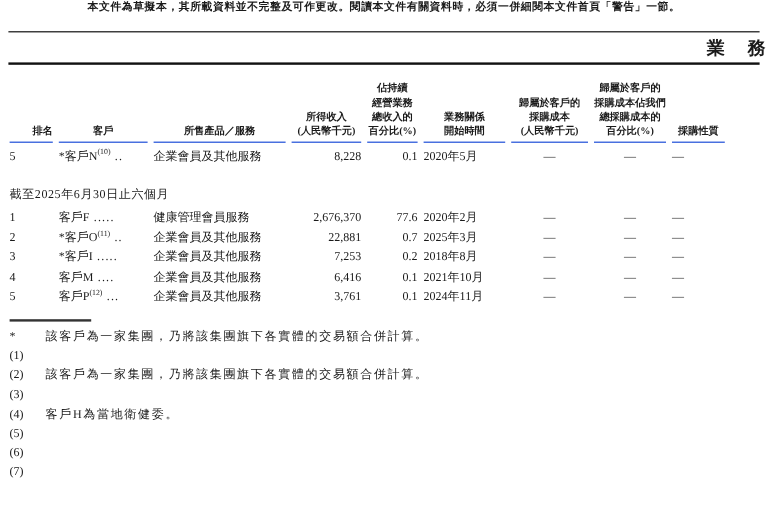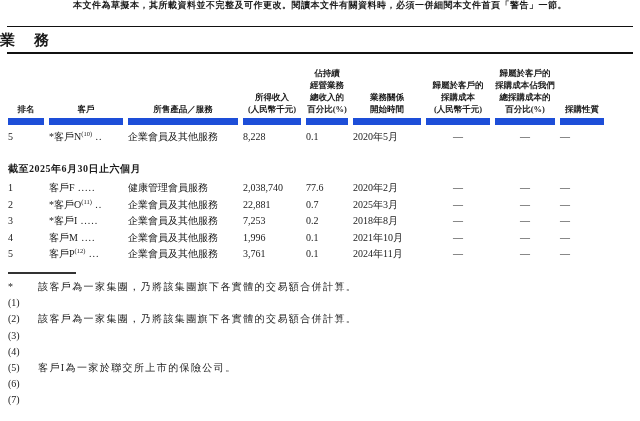--- a/index.html
+++ b/index.html
@@ -16,55 +16,55 @@
     text-align: center;
     font-size: 9px; font-weight: bold;
     letter-spacing: 0.5px;
     white-space: nowrap;
     overflow: hidden;
   }
   .rule { margin: 0 7px; background: #111; }
   .rule.thin  { height: 1px; margin-top: 14px; }
   .rule.thick { height: 2px; margin-top: 2px; }
   .title {
-    text-align: left;
+    text-align: right;
     font-size: 15px; font-weight: bold;
     letter-spacing: 2px;
     margin-top: 4px;
   }
 
   table.main {
     border-collapse: separate;
     border-spacing: 5px 0;
     margin-left: 3px;
     margin-top: 14px;
     table-layout: fixed;
   }
   table.main th {
     vertical-align: bottom;
     font-size: 8.5px; font-weight: bold;
     line-height: 1.4;
     white-space: pre-line;
-    border-bottom: 7px solid #1d4ed8;
+    border-bottom: 1px solid #1d4ed8;
     padding-bottom: 2px;
     text-align: center;
   }
-  table.main th.al { text-align: center; }
+  table.main th.al { text-align: right; }
   table.main td {
     font-size: 10px;
     line-height: 13px;
     padding-top: 3.5px;
     white-space: nowrap;
   }
   td.lft { text-align: left; }
-  td.num { }
+  td.num { text-align: right; }
   td.ctr { text-align: center; }
   tr.prev td { padding-top: 5px; padding-bottom: 2px; }
   tr.section td {
-    font-weight: bold;
+    font-weight: normal;
     font-size: 10px;
     letter-spacing: 0.5px;
     padding-top: 17px;
     padding-bottom: 3px;
     white-space: nowrap;
   }
   sup { font-size: 6.5px; vertical-align: super; line-height: 0; }
   .dots { letter-spacing: 1px; }
 
   .fn-divider {
@@ -134,21 +134,21 @@
         <td class="lft">—</td>
       </tr>
       <tr class="section">
         <td colspan="9">截至2025年6月30日止六個月</td>
       </tr>
 
       <tr>
         <td class="lft">1</td>
         <td class="lft"><span>客戶F</span><sup></sup><span class="dots"> .....</span></td>
         <td class="lft">健康管理會員服務</td>
-        <td class="num">2,038,740</td>
+        <td class="num">2,676,370</td>
         <td class="num">77.6</td>
         <td class="lft">2020年2月</td>
         <td class="ctr">—</td>
         <td class="ctr">—</td>
         <td class="lft">—</td>
       </tr>
       <tr>
         <td class="lft">2</td>
         <td class="lft"><span>*客戶O</span><sup>(11)</sup><span class="dots"> ..</span></td>
         <td class="lft">企業會員及其他服務</td>
@@ -167,21 +167,21 @@
         <td class="num">0.2</td>
         <td class="lft">2018年8月</td>
         <td class="ctr">—</td>
         <td class="ctr">—</td>
         <td class="lft">—</td>
       </tr>
       <tr>
         <td class="lft">4</td>
         <td class="lft"><span>客戶M</span><sup></sup><span class="dots"> ....</span></td>
         <td class="lft">企業會員及其他服務</td>
-        <td class="num">1,996</td>
+        <td class="num">6,416</td>
         <td class="num">0.1</td>
         <td class="lft">2021年10月</td>
         <td class="ctr">—</td>
         <td class="ctr">—</td>
         <td class="lft">—</td>
       </tr>
       <tr>
         <td class="lft">5</td>
         <td class="lft"><span>客戶P</span><sup>(12)</sup><span class="dots"> ...</span></td>
         <td class="lft">企業會員及其他服務</td>
@@ -207,24 +207,24 @@
       </div>
     <div class="fn">
         <span class="fn-marker">(2)</span>
         <span class="fn-text">該客戶為一家集團，乃將該集團旗下各實體的交易額合併計算。</span>
       </div>
     <div class="fn">
         <span class="fn-marker">(3)</span>
       </div>
     <div class="fn">
         <span class="fn-marker">(4)</span>
+        <span class="fn-text">客戶H為當地衛健委。</span>
       </div>
     <div class="fn">
         <span class="fn-marker">(5)</span>
-        <span class="fn-text">客戶I為一家於聯交所上市的保險公司。</span>
       </div>
     <div class="fn">
         <span class="fn-marker">(6)</span>
       </div>
     <div class="fn">
         <span class="fn-marker">(7)</span>
       </div>
   </div>
 
 </div>

